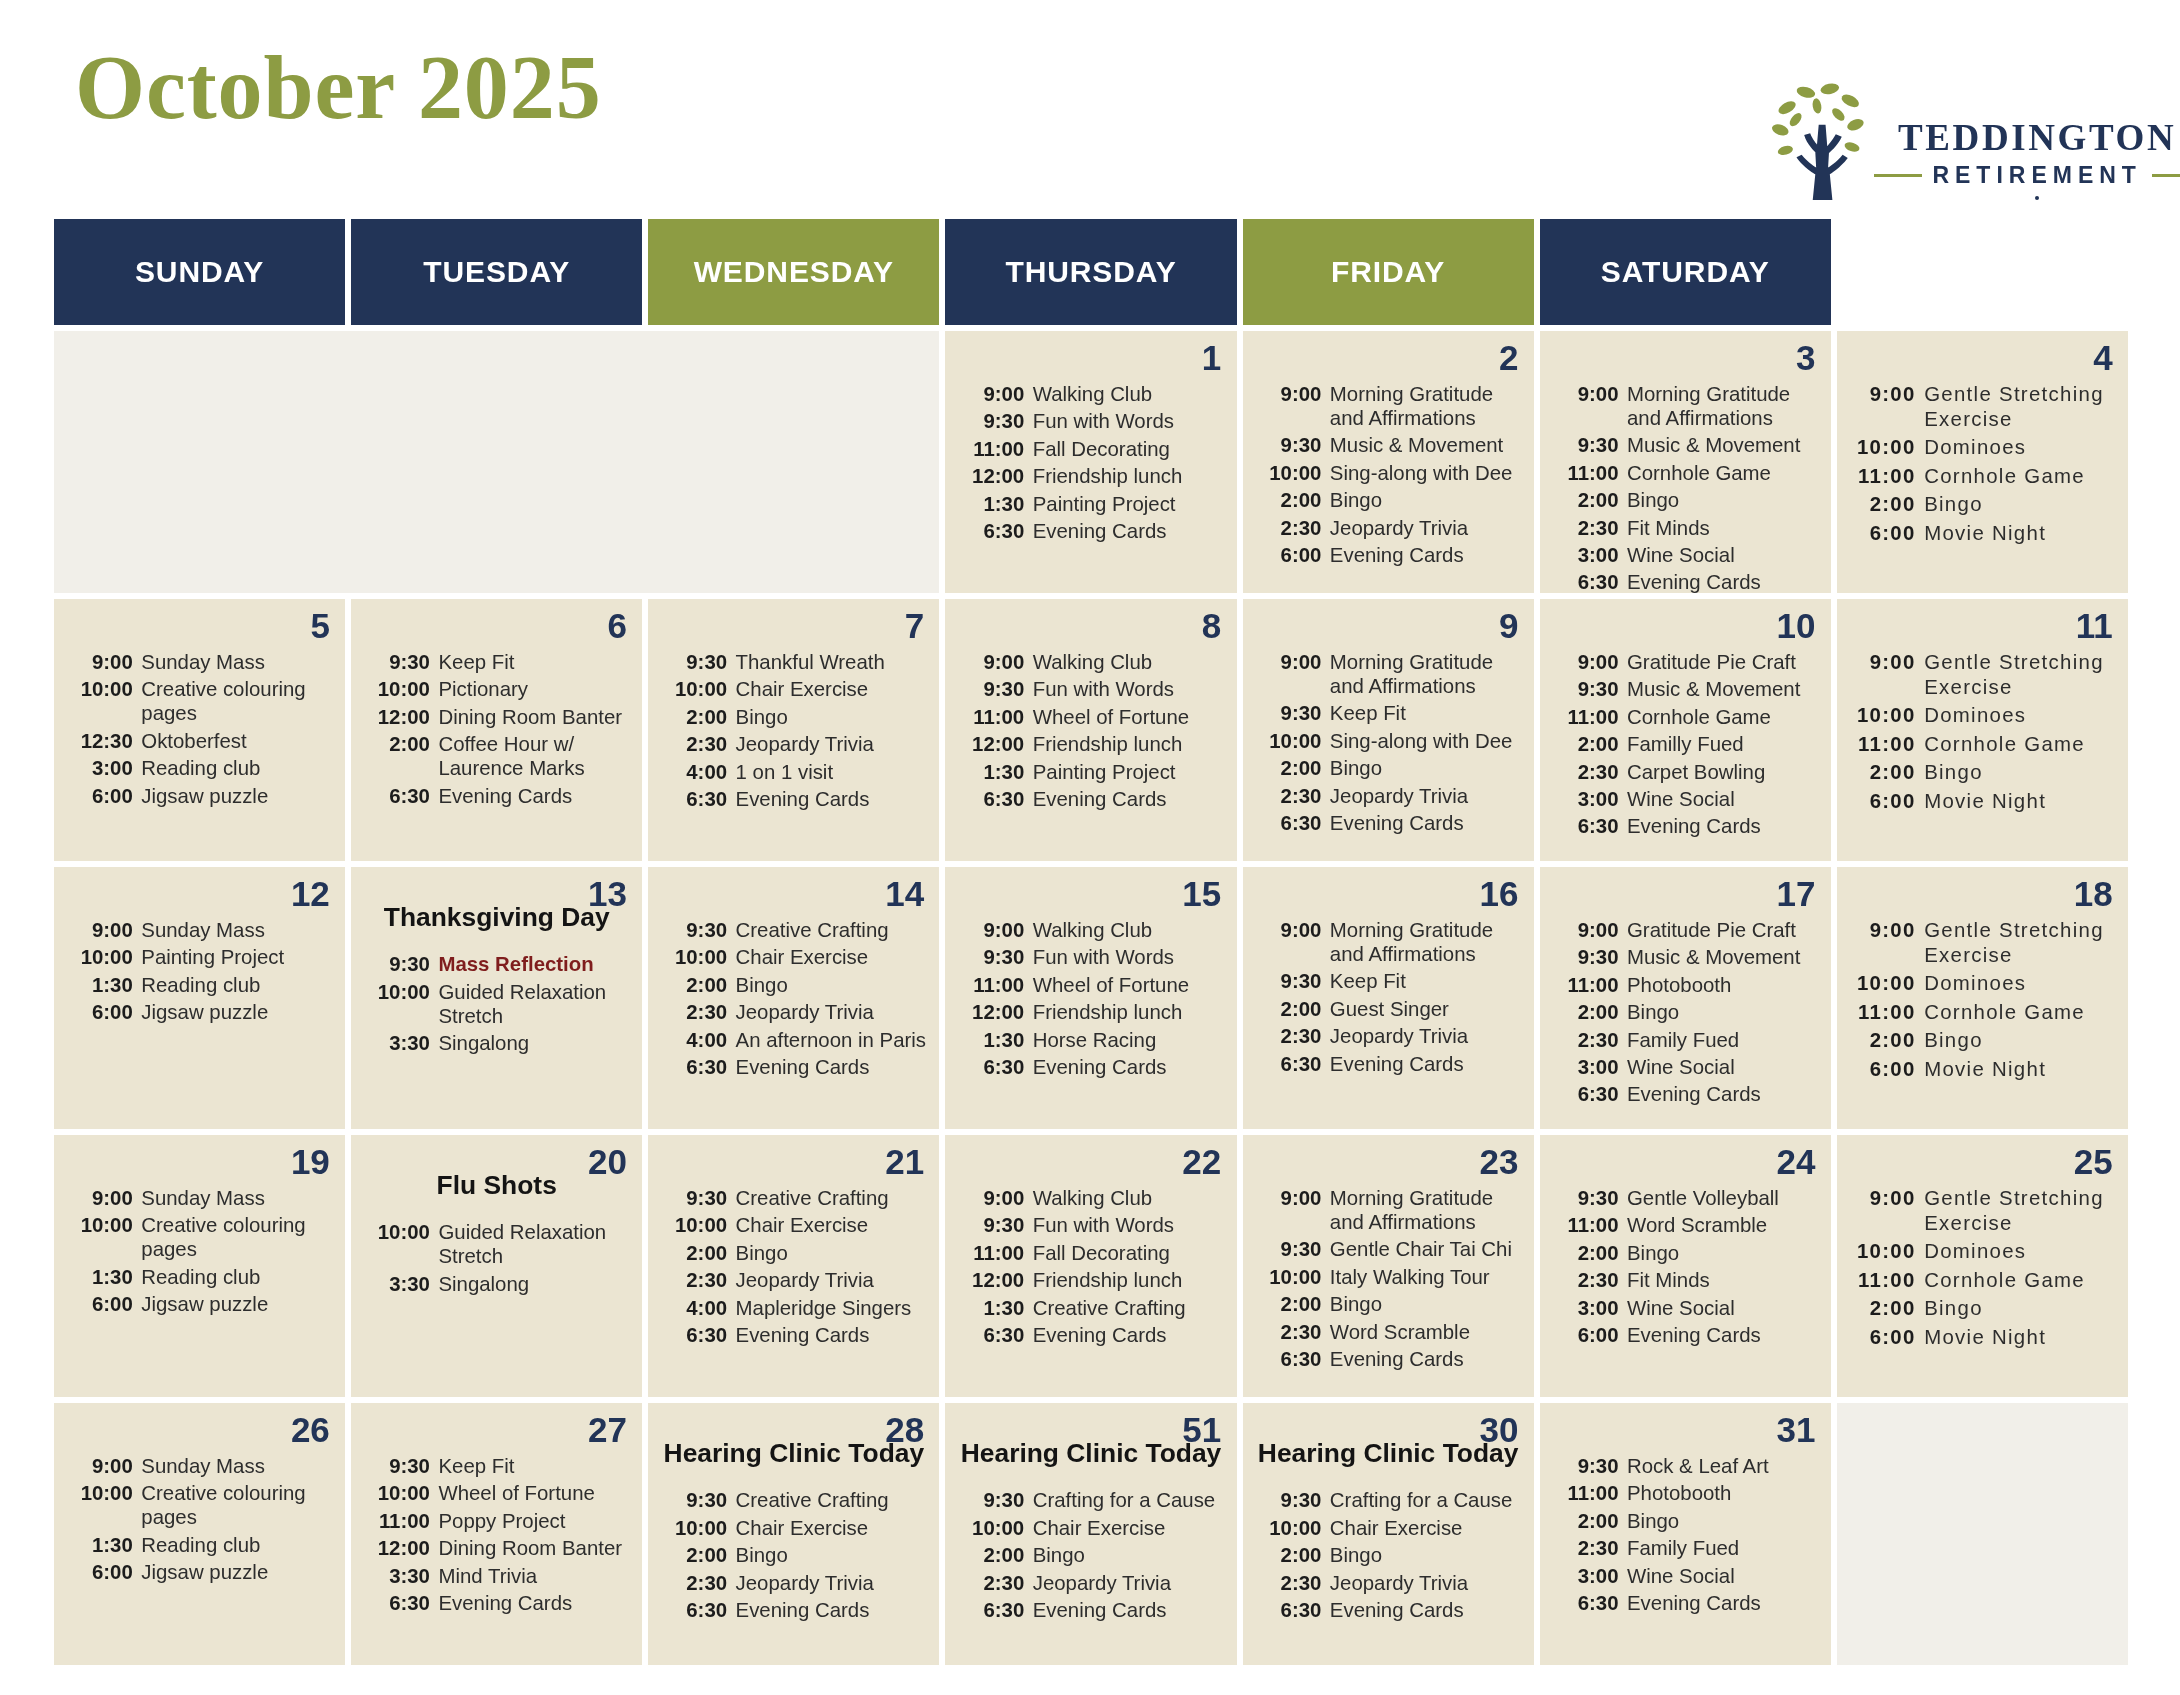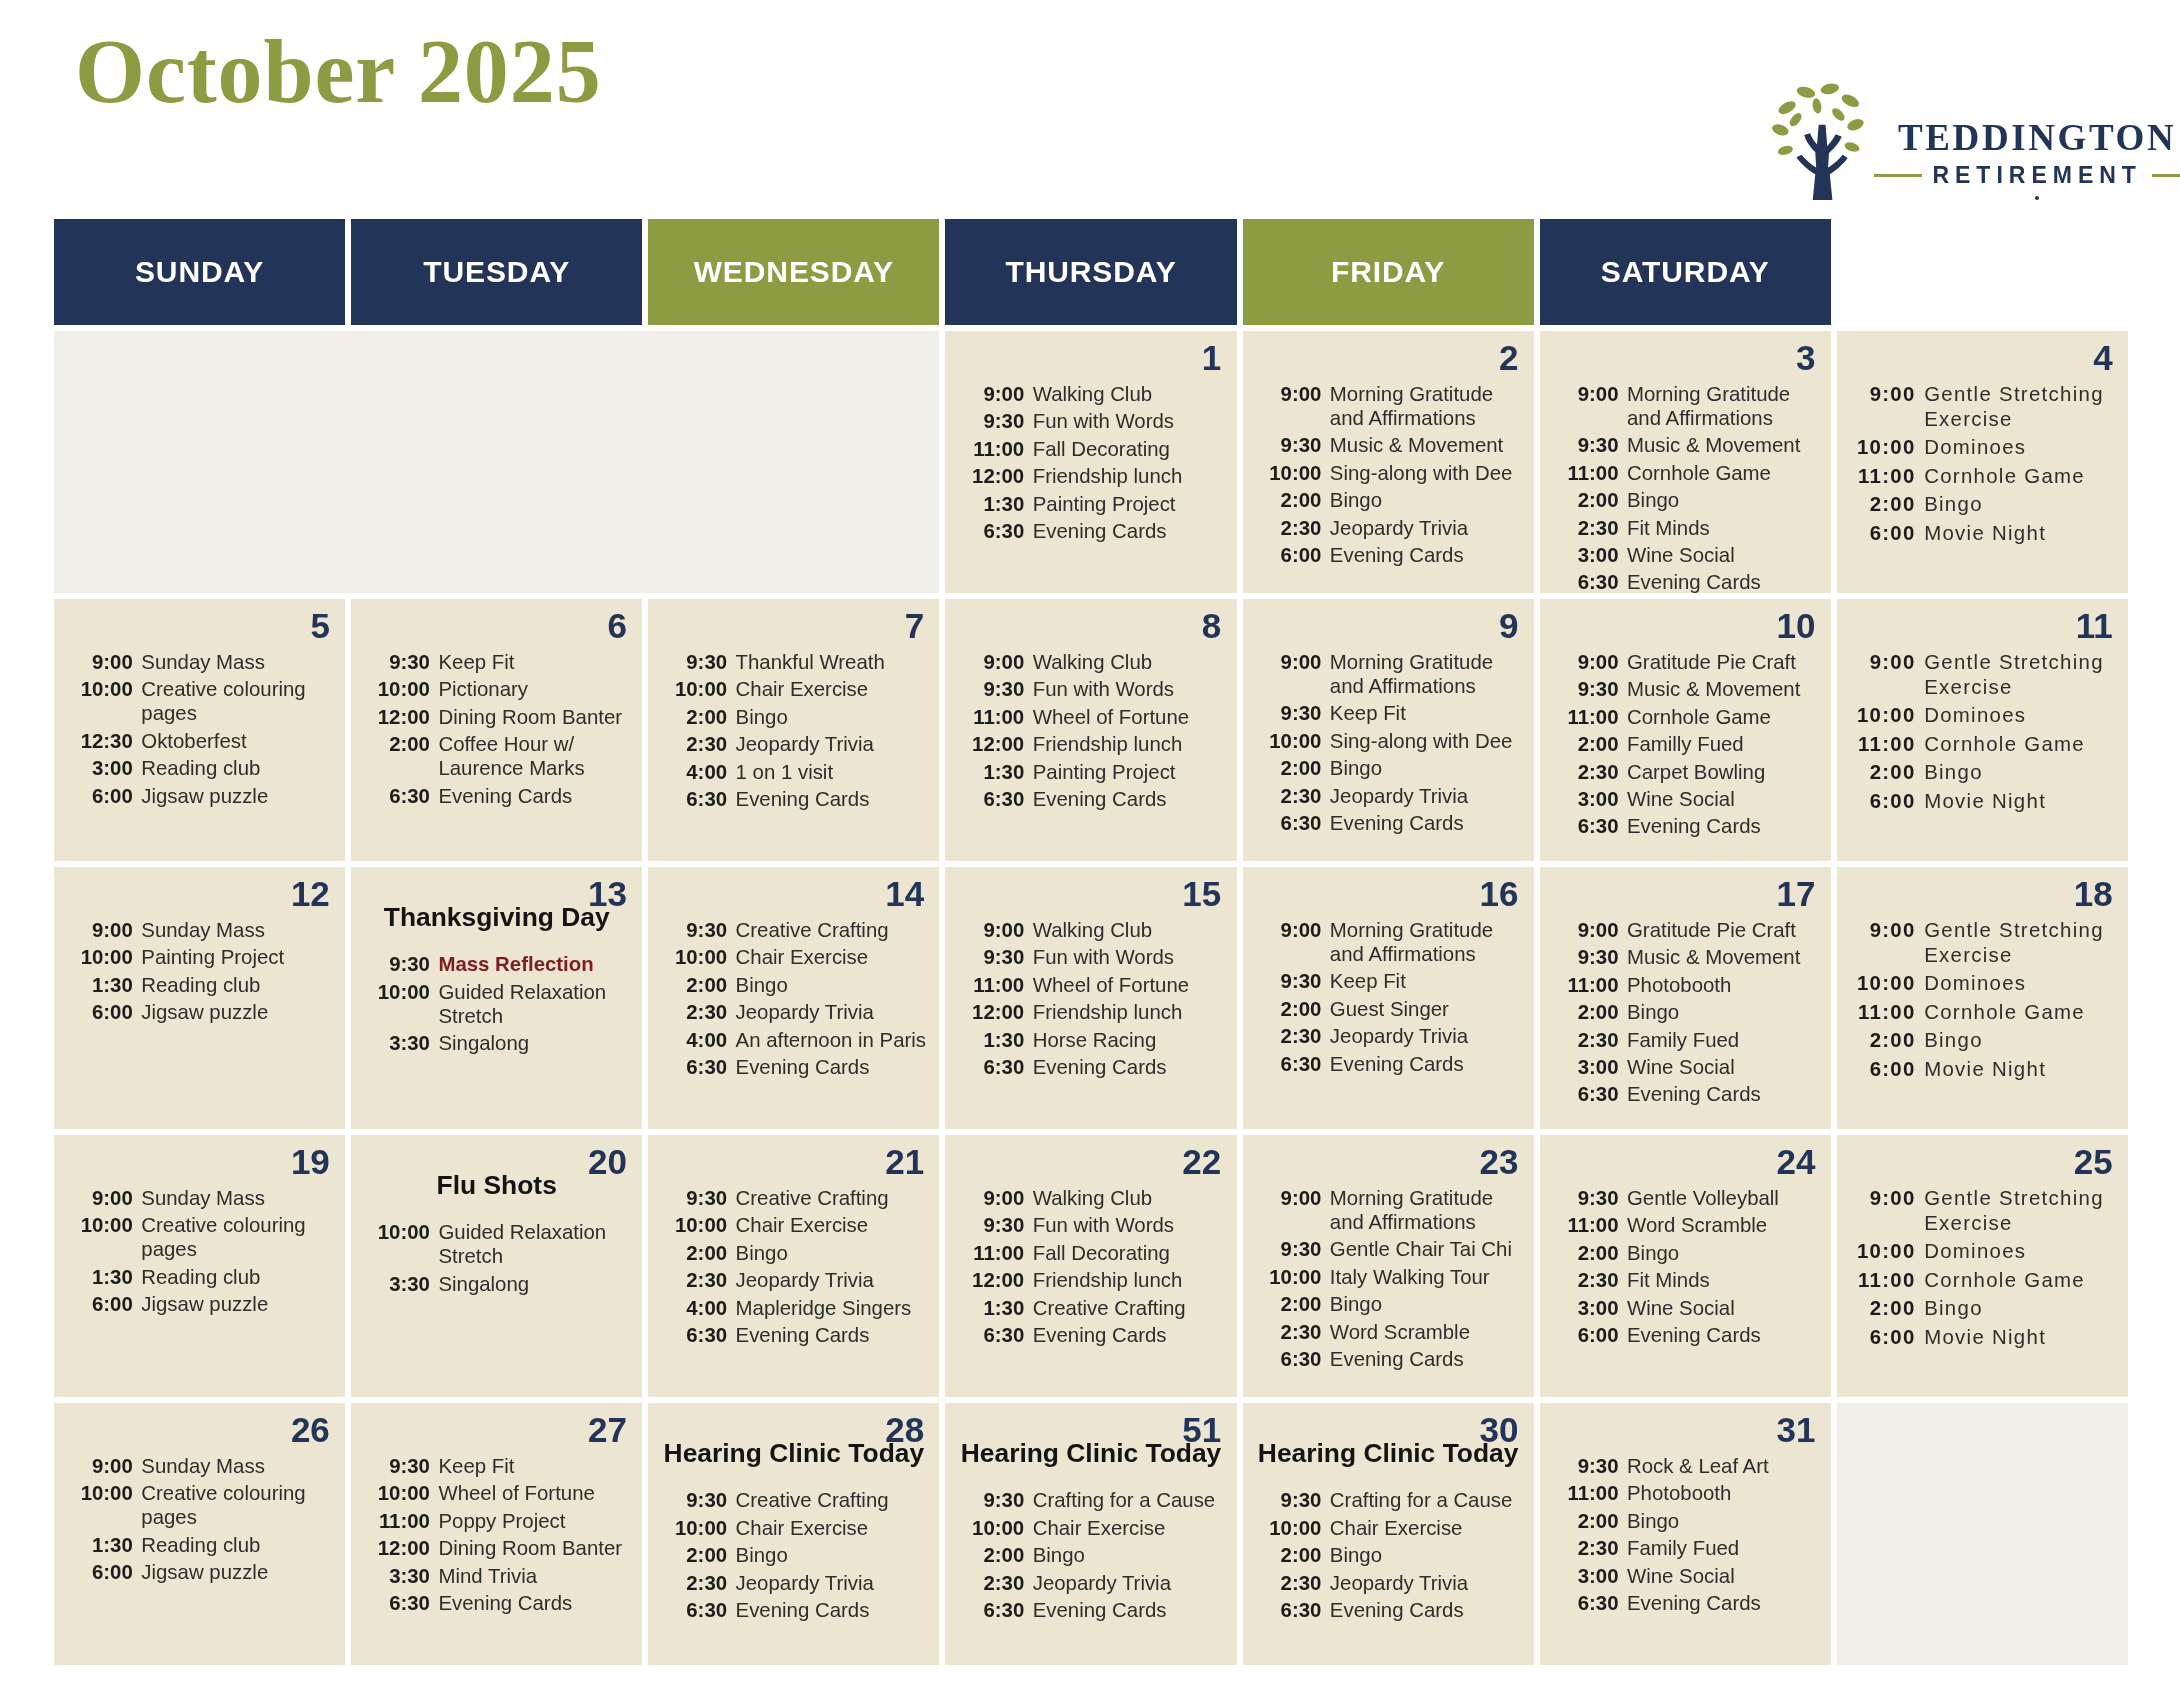--- a/index.html
+++ b/index.html
@@ -3,21 +3,21 @@
 <meta charset="utf-8">
 <style>
   html,body{margin:0;padding:0;}
   body{
     width:2181px;height:1696px;position:relative;background:#ffffff;
     font-family:"Liberation Sans",sans-serif;overflow:hidden;
     -webkit-font-smoothing:antialiased;
   }
   
   .page-title{
-    position:absolute;left:75px;top:20px;
+    position:absolute;left:75px;top:36px;
     font-family:"Liberation Serif",serif;font-weight:bold;
     font-size:90px;letter-spacing:0.9px;color:var(--olive);
   }
   .logo{
     position:absolute;left:1770px;top:72px;width:366px;height:128px;
     display:flex;align-items:flex-end;
   }
   .logo-tree{width:94px;height:118px;flex:0 0 auto;}
   .logo-text{margin-left:10.2px;display:flex;flex-direction:column;align-items:center;}
   .logo-name{

